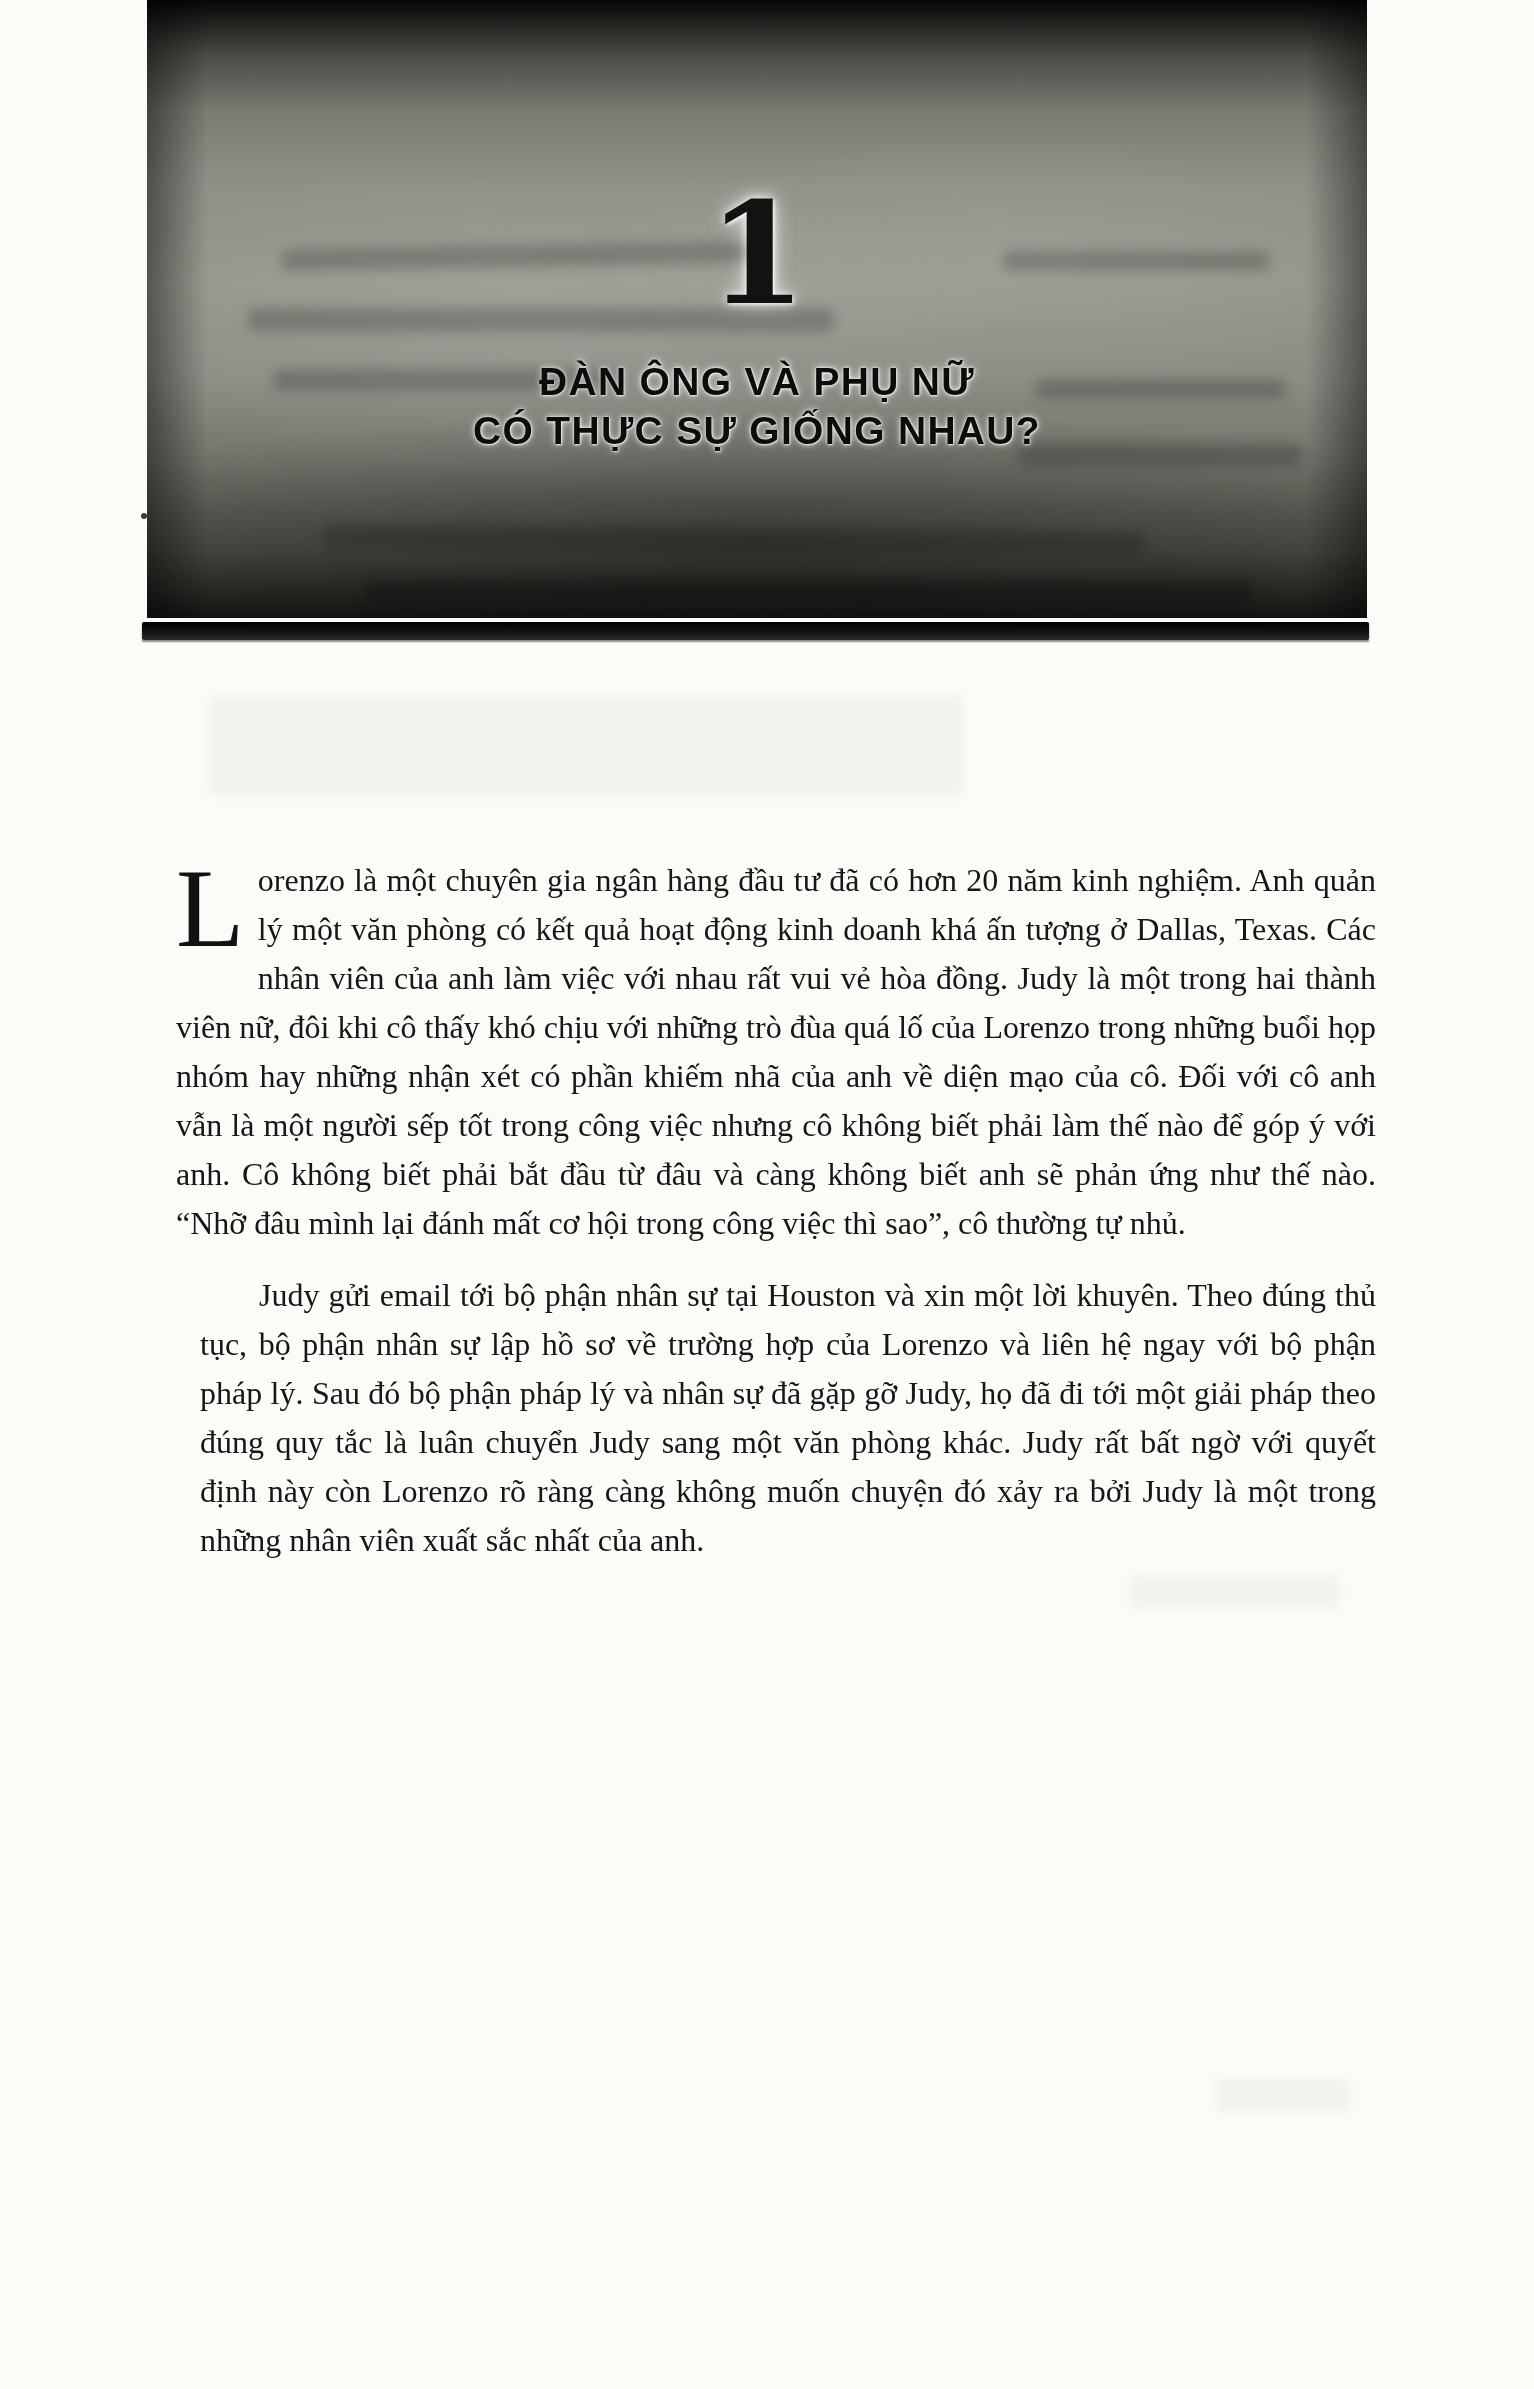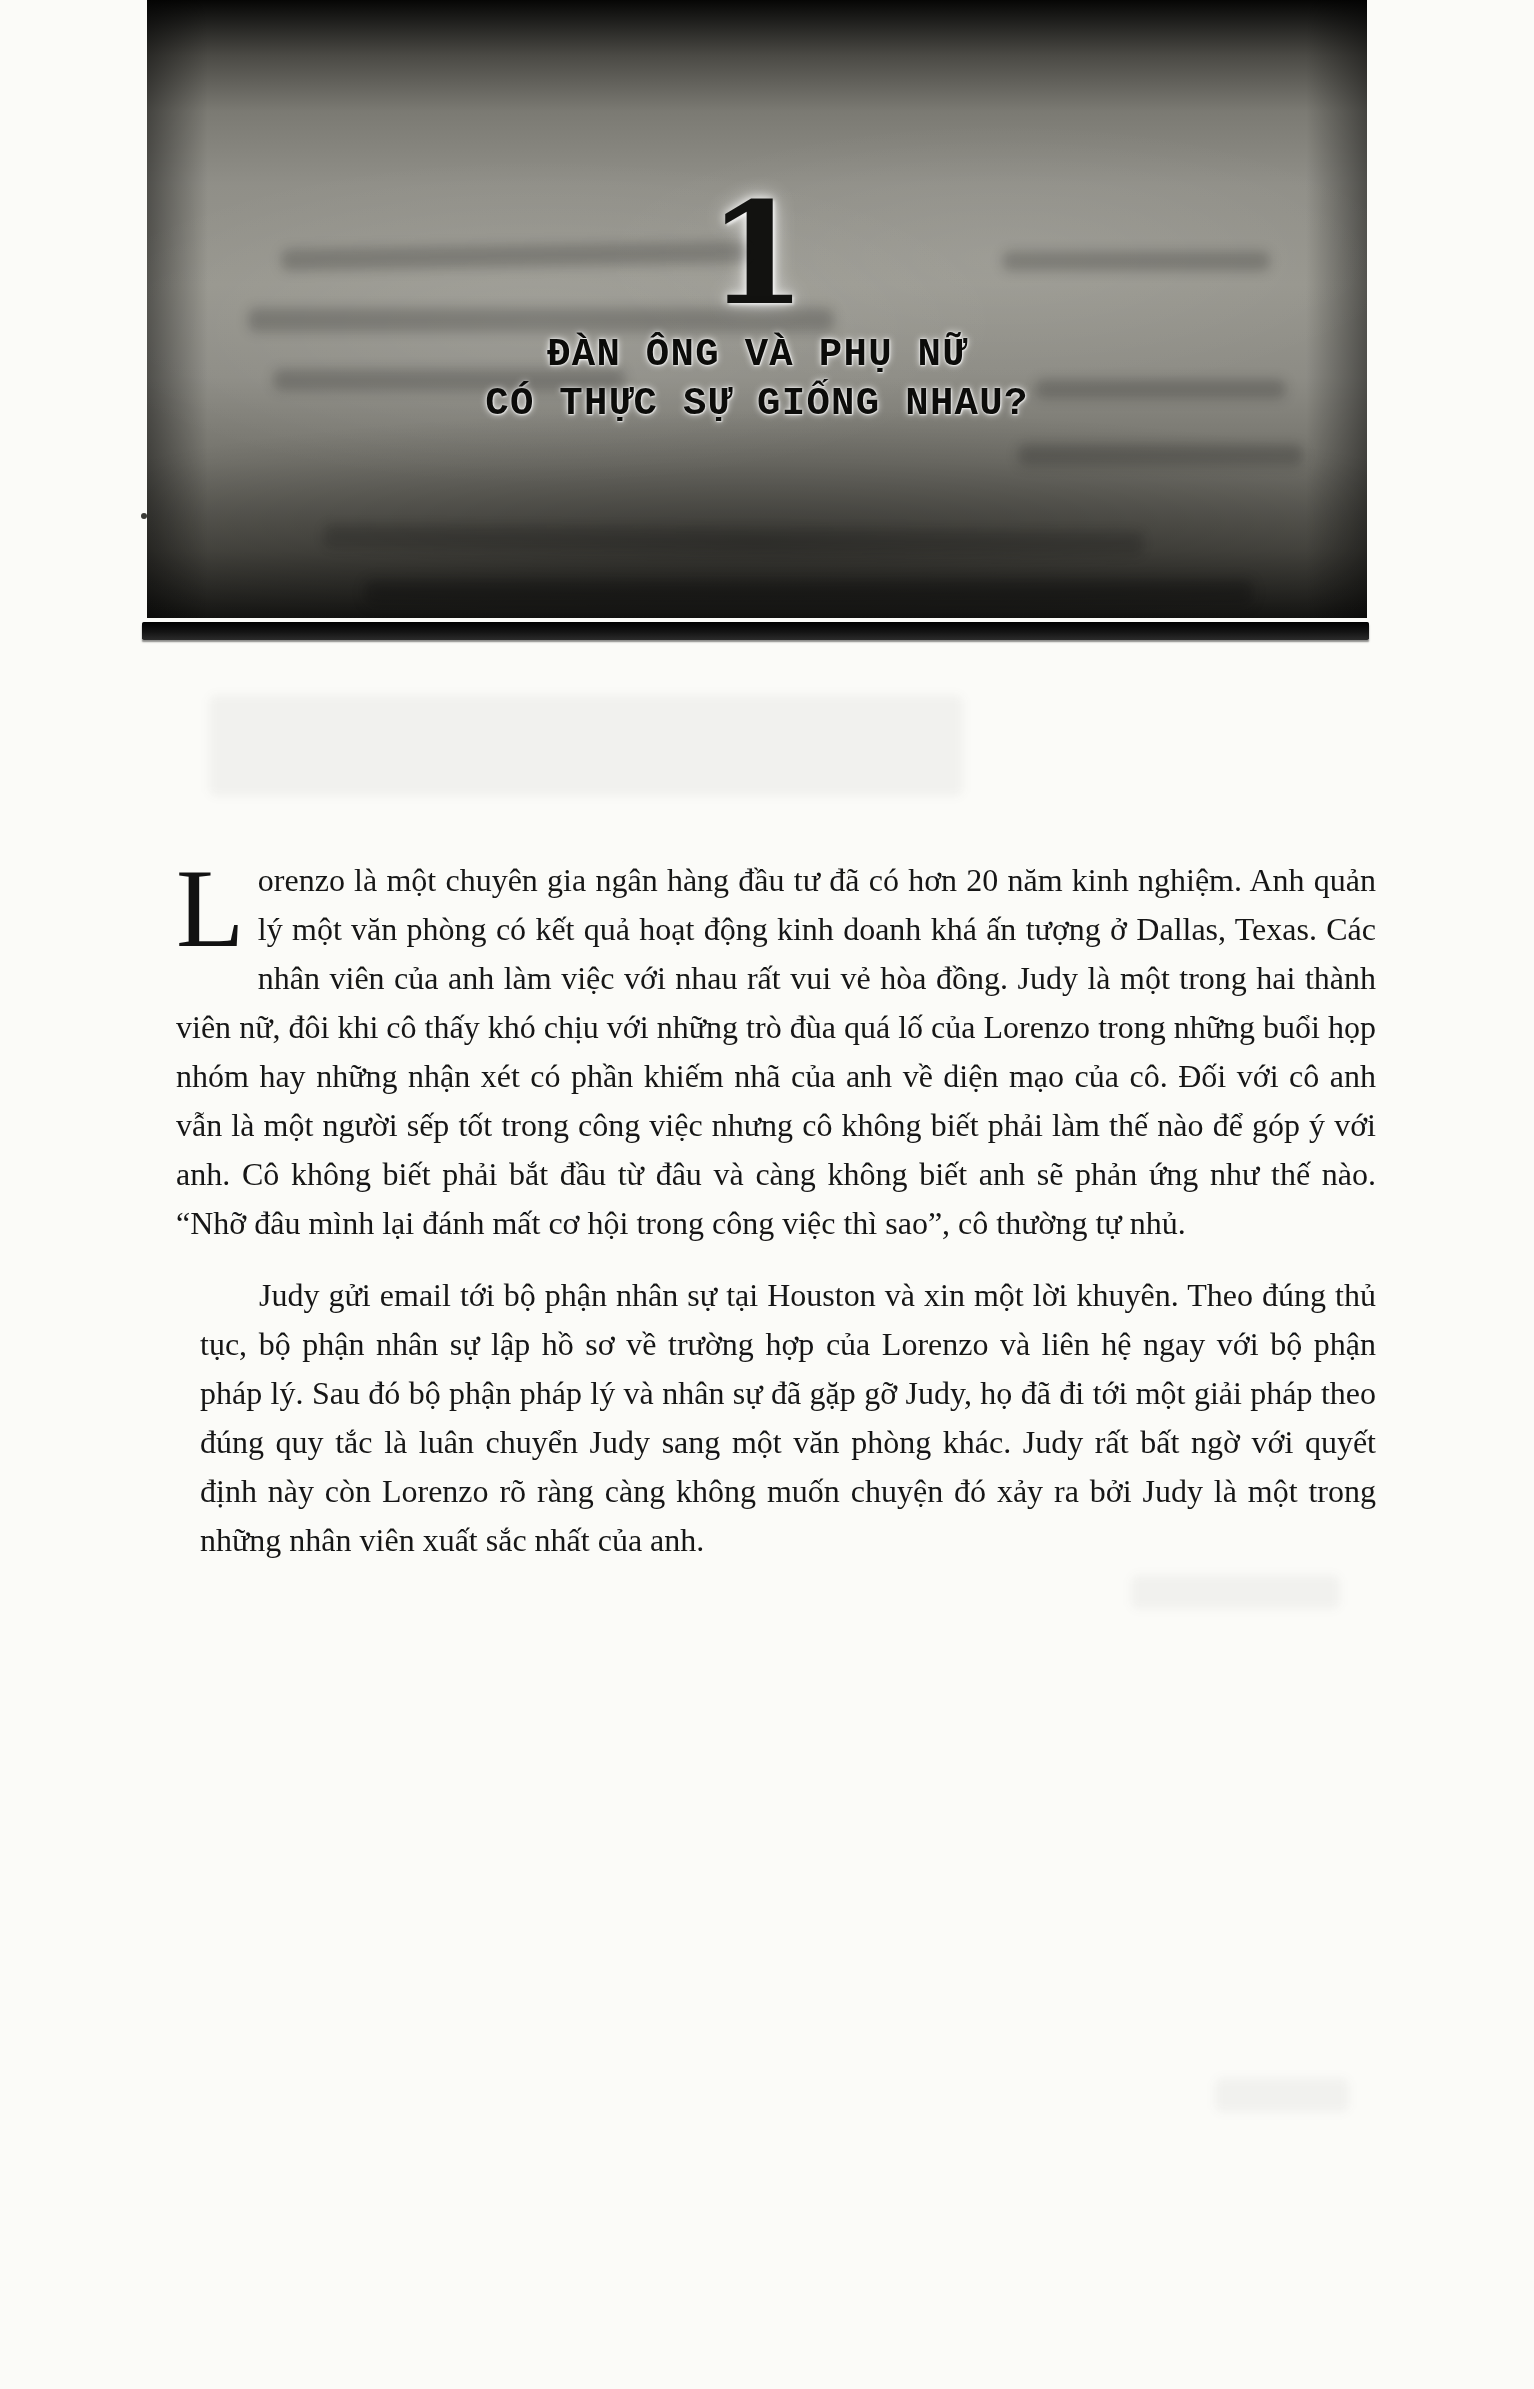--- a/index.html
+++ b/index.html
@@ -41,23 +41,23 @@
   .chapter-number{
     margin-top:183px;
     font-family:"DejaVu Serif", serif;
     font-weight:700;
     font-size:141px;
     line-height:1;
     color:#121210;
     text-shadow:0 0 10px rgba(255,255,255,.95), 0 0 22px rgba(255,255,255,.75), 1.7px 1.7px 2.5px rgba(255,255,255,.55);
   }
   .chapter-title{
-    margin-top:7px;
+    margin-top:34px;
     text-align:center;
-    font-family:Liberation Mono, monospace;
+    font-family:Liberation Sans, sans-serif;
     font-weight:800;
     font-size:39px;
     line-height:1.25;
     letter-spacing:1.3px;
     color:#0c0c0a;
     text-shadow:0 0 7.5px rgba(255,255,255,.9), 0 0 2.5px rgba(255,255,255,.95), 0.8px 0.8px 1.7px rgba(255,255,255,.6);
   }
 
   
   .header-rule{

